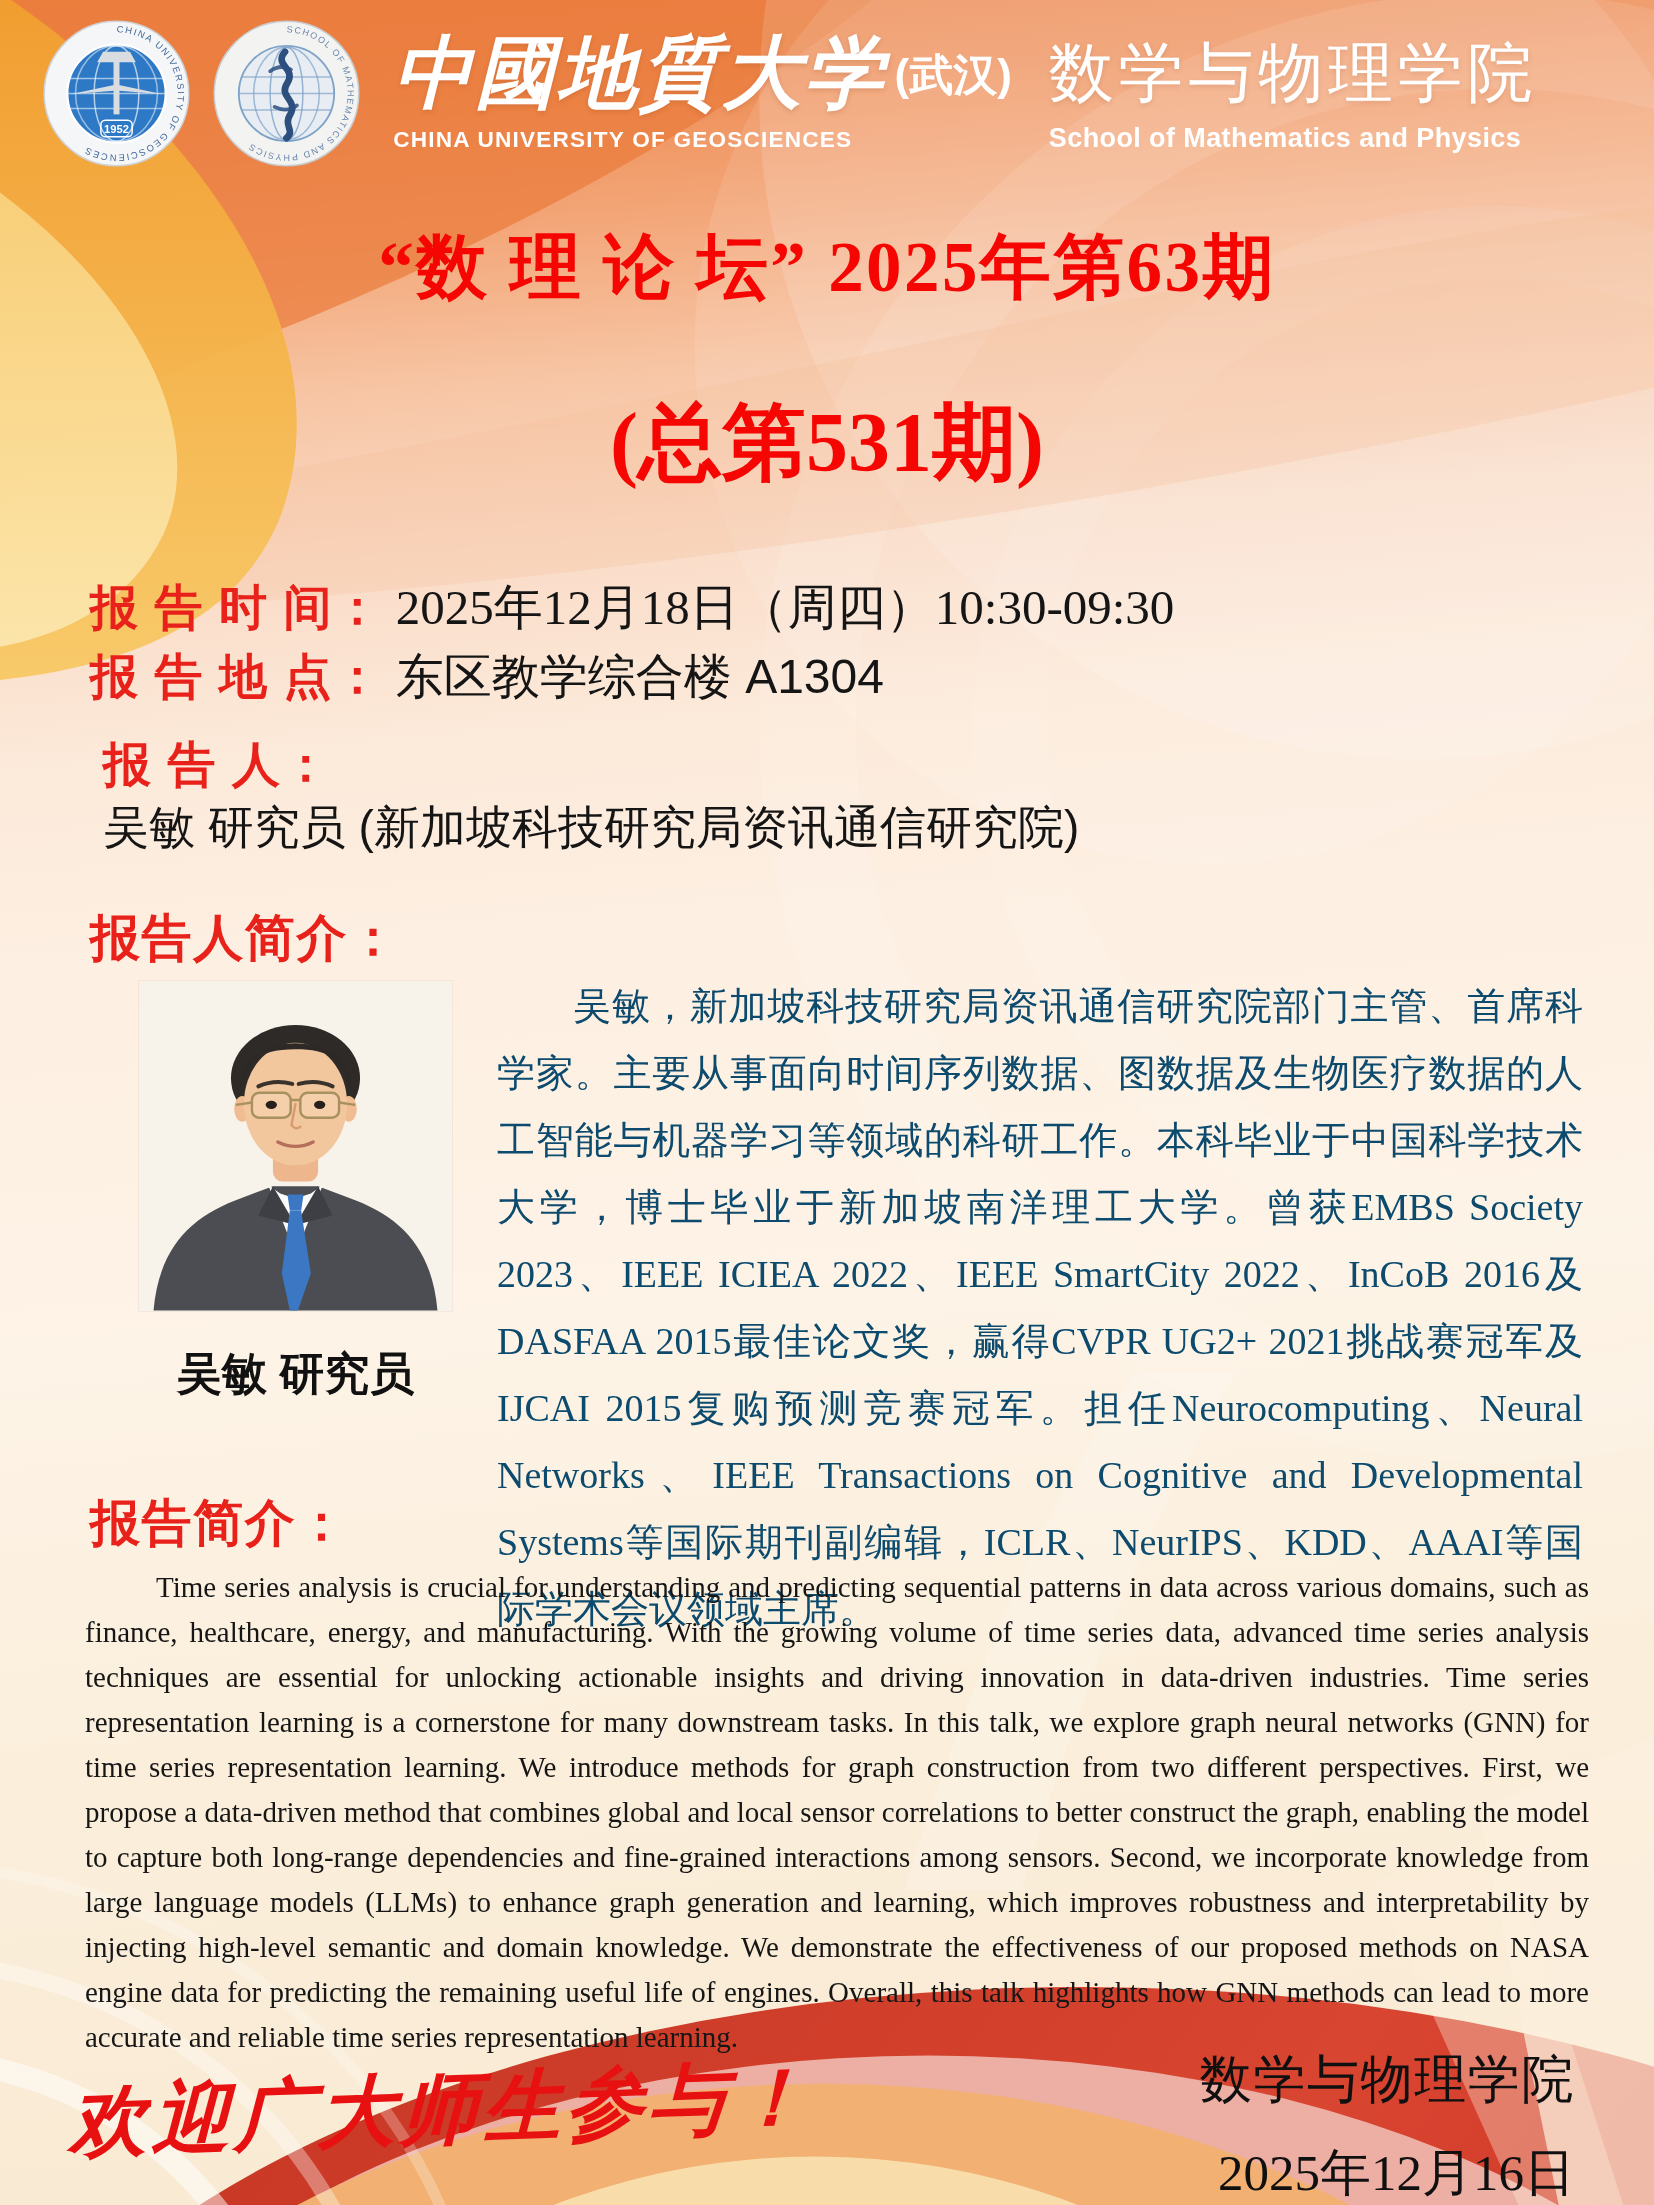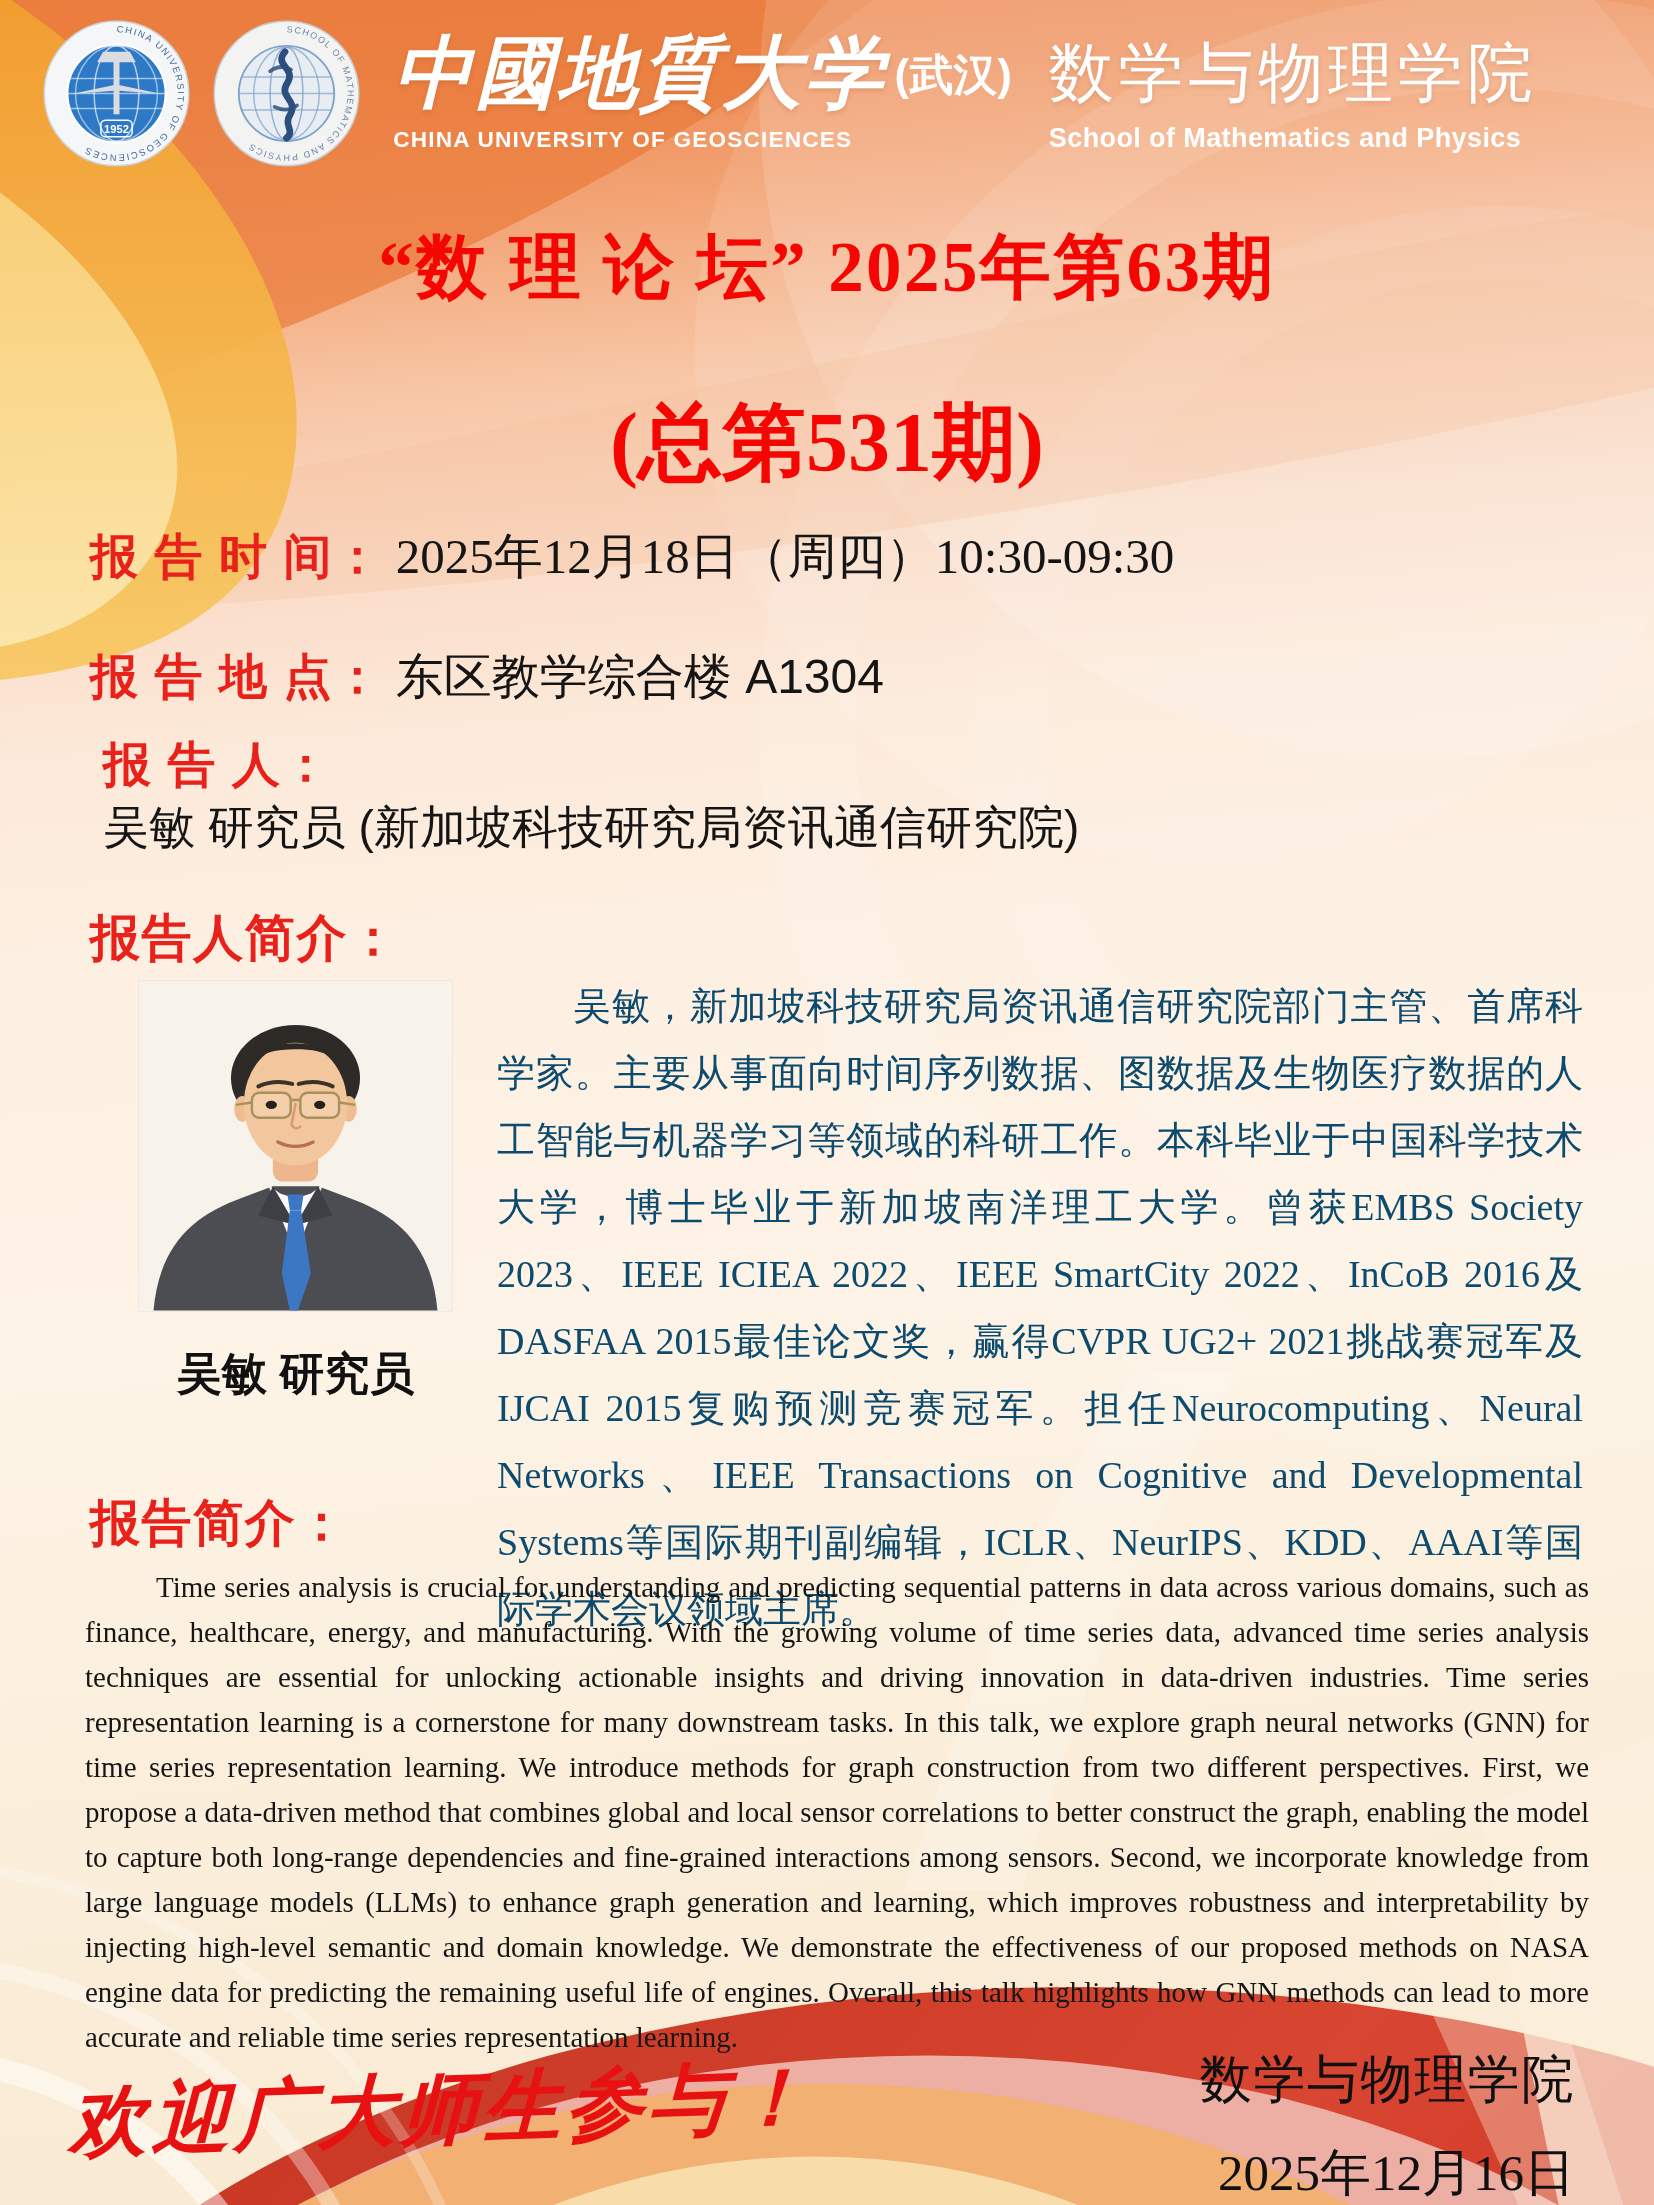--- a/index.html
+++ b/index.html
@@ -23,21 +23,21 @@
   
   .title-line{position:absolute;left:0;width:1654px;text-align:center;color:#f60603;margin:0;z-index:3;
     font-family:"Liberation Serif","DejaVu Serif",serif;font-weight:700;}
   .title1{top:220px;font-size:71px;letter-spacing:2.4px;}
   .title2{top:386px;font-size:84px;}
 
   
   .info-row{position:absolute;left:90px;white-space:nowrap;z-index:3;display:flex;align-items:baseline;}
   .info-label{color:#e8211a;font-weight:700;font-size:48px;letter-spacing:1.6px;font-family:"Liberation Sans","DejaVu Sans",sans-serif;}
   .info-value{color:#151515;margin-left:13px;}
-  .row-time{top:524px;}  .row-time .info-value{font-size:49px;font-family:"Liberation Serif","DejaVu Serif",serif;}
+  .row-time{top:575px;}  .row-time .info-value{font-size:49px;font-family:"Liberation Serif","DejaVu Serif",serif;}
   .row-venue{top:645px;} .row-venue .info-value{font-size:48px;}
   .row-speaker{top:733px;flex-direction:column;} .row-speaker .info-value{font-size:46px;}
   .row-topic{top:822px;} .row-topic .info-value{font-size:47px;font-family:"Liberation Serif","DejaVu Serif",serif;}
 
   .section-heading{position:absolute;left:90px;color:#e8211a;font-weight:700;font-size:50px;z-index:3;letter-spacing:1.6px;}
   .bio-heading{top:905px;}
   .abstract-heading{top:1490px;}
 
   .photo-wrap{position:absolute;left:139px;top:981px;width:313px;height:330px;z-index:3;box-shadow:0 0 0 0.8px rgba(0,0,0,.05);}
   .photo-caption{position:absolute;left:113px;top:1344px;width:365px;text-align:center;font-size:45px;font-weight:700;color:#111;z-index:3;}

